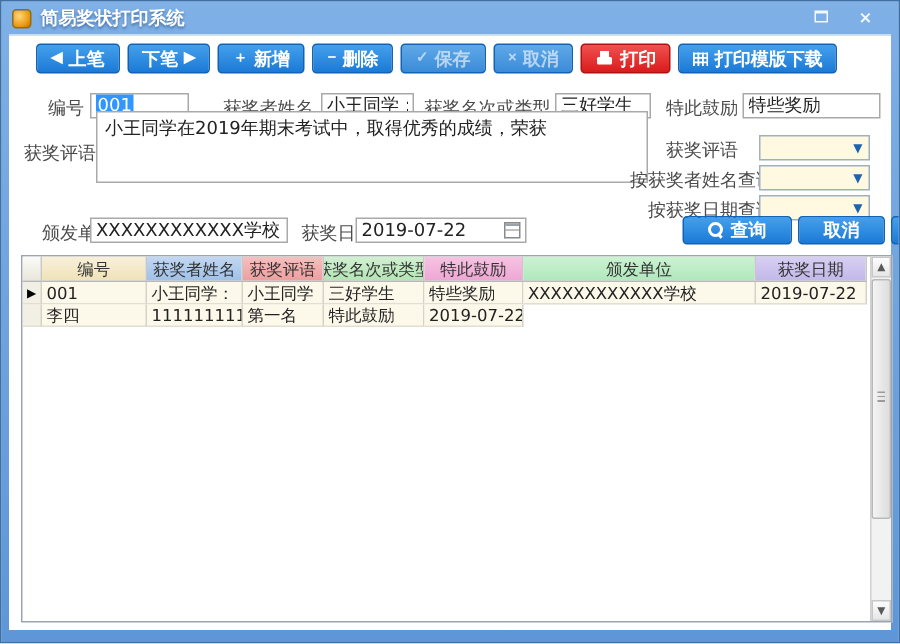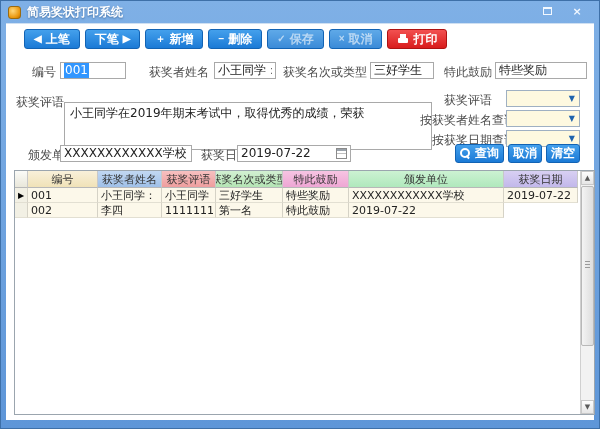--- a/index.html
+++ b/index.html
@@ -14,21 +14,21 @@
   .restore-glyph{ width:9px; height:8px; border:1px solid #F2F8FF; border-top:2px solid #F2F8FF; background:transparent; }
   
   .client{ position:absolute; left:5px; right:5px; top:22px; bottom:8px; background:#fff; border-top:1px solid #CFE0F2; }
   
   .toolbar{ position:absolute; left:18px; top:5px; display:flex; gap:5px; }
   .btn{ height:20px; display:inline-flex; align-items:center; gap:4px; padding:0 9px; border:1px solid #1263B4; border-radius:3px; background:linear-gradient(#44A0EC,#1B7AD6); color:#fff; font-size:12px; font-weight:bold; cursor:pointer; white-space:nowrap; }
   .btn .glyph{ font-size:10px; line-height:1; }
   .btn.disabled{ background:linear-gradient(#5FA9E8,#3B8BD8); }
   .btn.disabled span{ opacity:.6; }
   .btn.red{ background:linear-gradient(#F25050,#D91C1C); border-color:#AE1212;font-family:Liberation Mono, monospace; }
-  .sq-btn{ height:19px; padding:0 4px; }
+  .sq-btn{ height:19px; padding:0 16px; }
   
   .icon-print{ position:relative; width:12px; height:11px; display:inline-block; }
   .icon-print::before{ content:""; position:absolute; left:3px; top:0; width:6px; height:4px; background:#fff; }
   .icon-print::after{ content:""; position:absolute; left:1px; top:4px; width:10px; height:5px; background:#fff; border-radius:1px; box-shadow:0 0 0 0 #fff; }
   .icon-grid{ width:10px; height:9px; display:inline-block; background-image:linear-gradient(#fff 1px, transparent 1px), linear-gradient(90deg,#fff 1px, transparent 1px); background-size:3px 3px; background-position:0 0; }
   .icon-search{ position:relative; width:11px; height:11px; display:inline-block; }
   .icon-search::before{ content:""; position:absolute; left:0; top:0; width:6px; height:6px; border:2px solid #fff; border-radius:50%; }
   .icon-search::after{ content:""; position:absolute; left:7px; top:7px; width:4px; height:2px; background:#fff; transform:rotate(45deg); transform-origin:0 0; }
   .icon-cal{ width:11px; height:11px; display:inline-block; border:1px solid #8A8A8A; background:linear-gradient(to bottom,#9AA2AA 0 2px, transparent 2px), repeating-linear-gradient(to bottom, transparent 0 4px, #C0C0C0 4px 5px), #fff; }
   
@@ -101,38 +101,42 @@
           <span>保存</span>
         </button>
       <button class="btn disabled">
           <span class="glyph">×</span>
           <span>取消</span>
         </button>
       <button class="btn red">
           <span class="icon-print"></span>
           <span>打印</span>
         </button>
+      <button class="btn">
+          <span class="icon-grid"></span>
+          <span>打印模版下载</span>
+        </button>
     </div>
 
     <span class="lbl" style="left:26px; top:40px;">编号</span>
     <div class="field field-div" style="left:54px; top:38px; width:66px;">
         <span class="sel">001</span>
       </div>
 
     <span class="lbl" style="left:143px; top:40px;">获奖者姓名</span>
     <input class="field" style="left: 208px; top: 38px; width: 62px;" value="小王同学：">
 
     <span class="lbl" style="left:277px; top:40px;">获奖名次或类型</span>
     <input class="field" style="left: 364px; top: 38px; width: 64px;" value="三好学生">
 
     <span class="lbl" style="left:438px; top:40px;">特此鼓励</span>
     <input class="field" style="left: 489px; top: 38px; width: 92px;" value="特些奖励">
 
     <span class="lbl" style="left:10px; top:70px;">获奖评语</span>
-    <textarea class="field" style="left: 58px; top: 78px; width: 368px; height: 48px;">小王同学在2019年期末考试中，取得优秀的成绩，荣获</textarea>
+    <textarea class="field" style="left: 58px; top: 50px; width: 368px; height: 48px;">小王同学在2019年期末考试中，取得优秀的成绩，荣获</textarea>
 
     <span class="lbl" style="left:438px; top:68px;">获奖评语</span>
     <div class="combo" style="left:500px; top:66px;">
         <span class="arrow">▼</span>
       </div>
 
     <span class="lbl" style="left:414px; top:88px;">按获奖者姓名查询</span>
     <div class="combo" style="left:500px; top:86px;">
         <span class="arrow">▼</span>
       </div>
@@ -182,21 +186,20 @@
         <div class="dcell">小王同学：</div>
         <div class="dcell">小王同学</div>
         <div class="dcell">三好学生</div>
         <div class="dcell">特些奖励</div>
         <div class="dcell">XXXXXXXXXXXX学校</div>
         <div class="dcell">2019-07-22</div>
       </div>
 
       <div class="grow">
         <div class="dcell selcol"></div>
-        <div class="dcell">002</div>
         <div class="dcell">李四</div>
         <div class="dcell">111111111</div>
         <div class="dcell">第一名</div>
         <div class="dcell">特此鼓励</div>
         <div class="dcell">2019-07-22</div>
       </div>
 
       <div class="vscroll">
         <div class="varrow" style="top:0;">▲</div>
         <div class="vthumb"></div>

